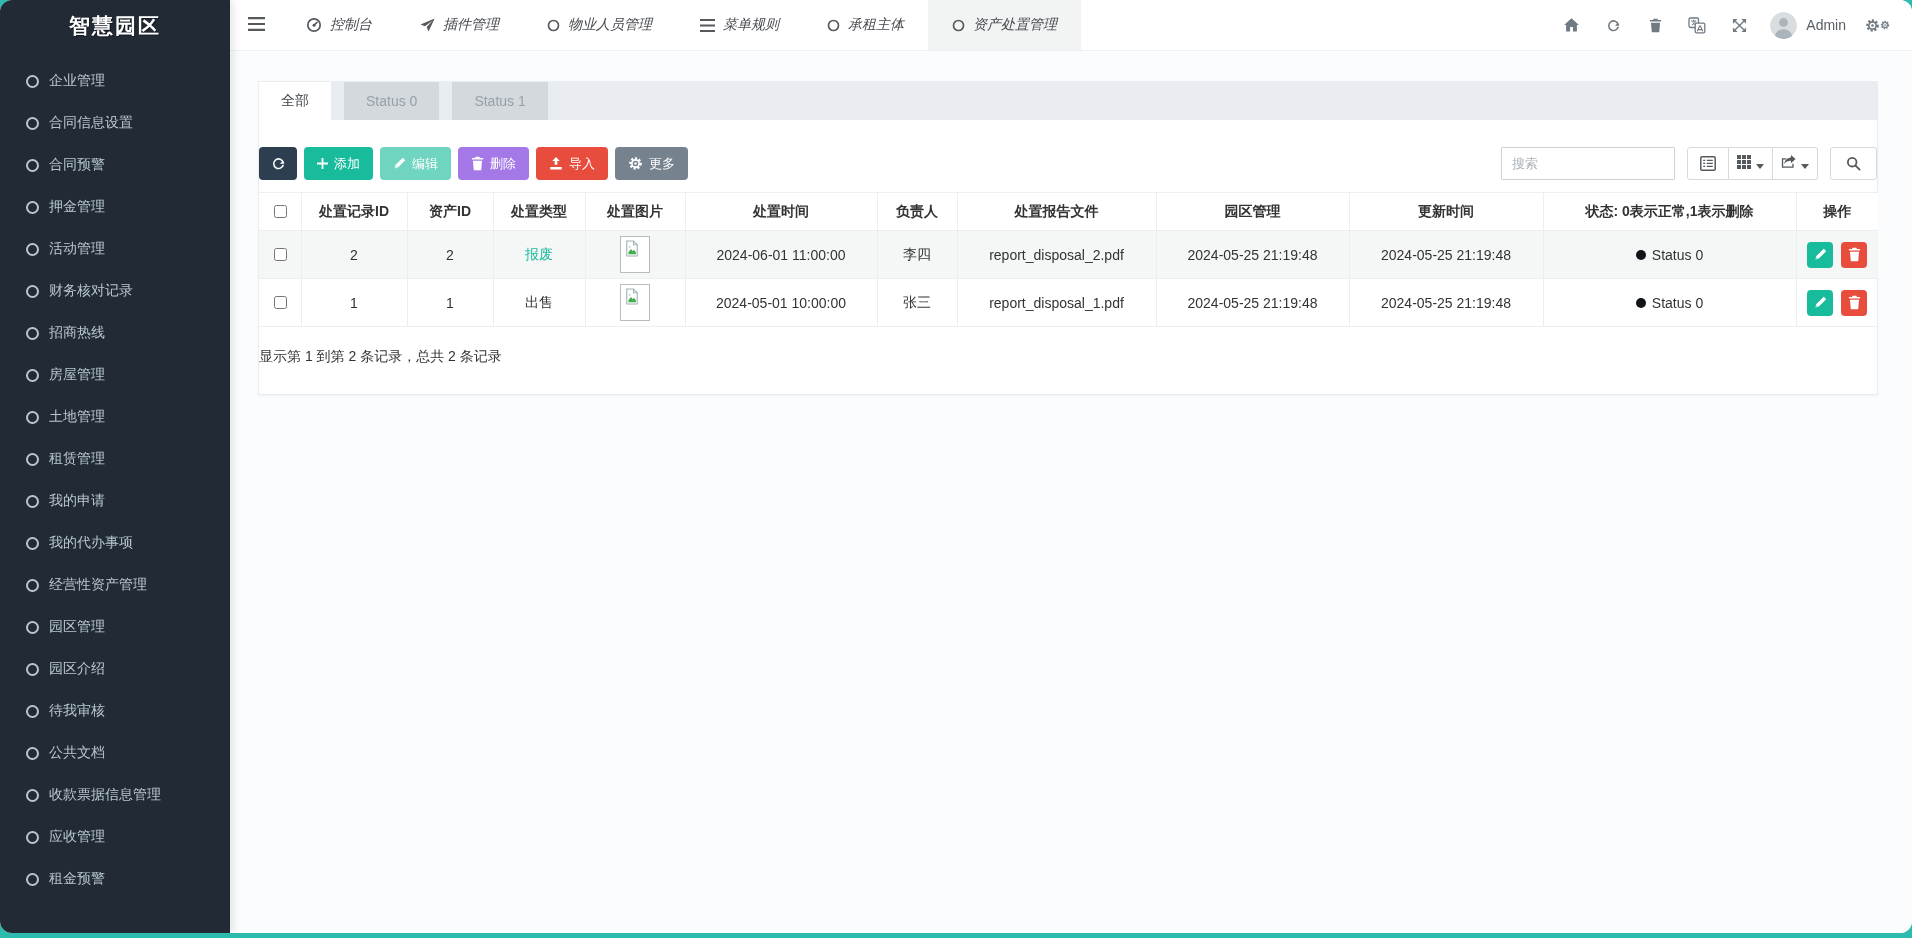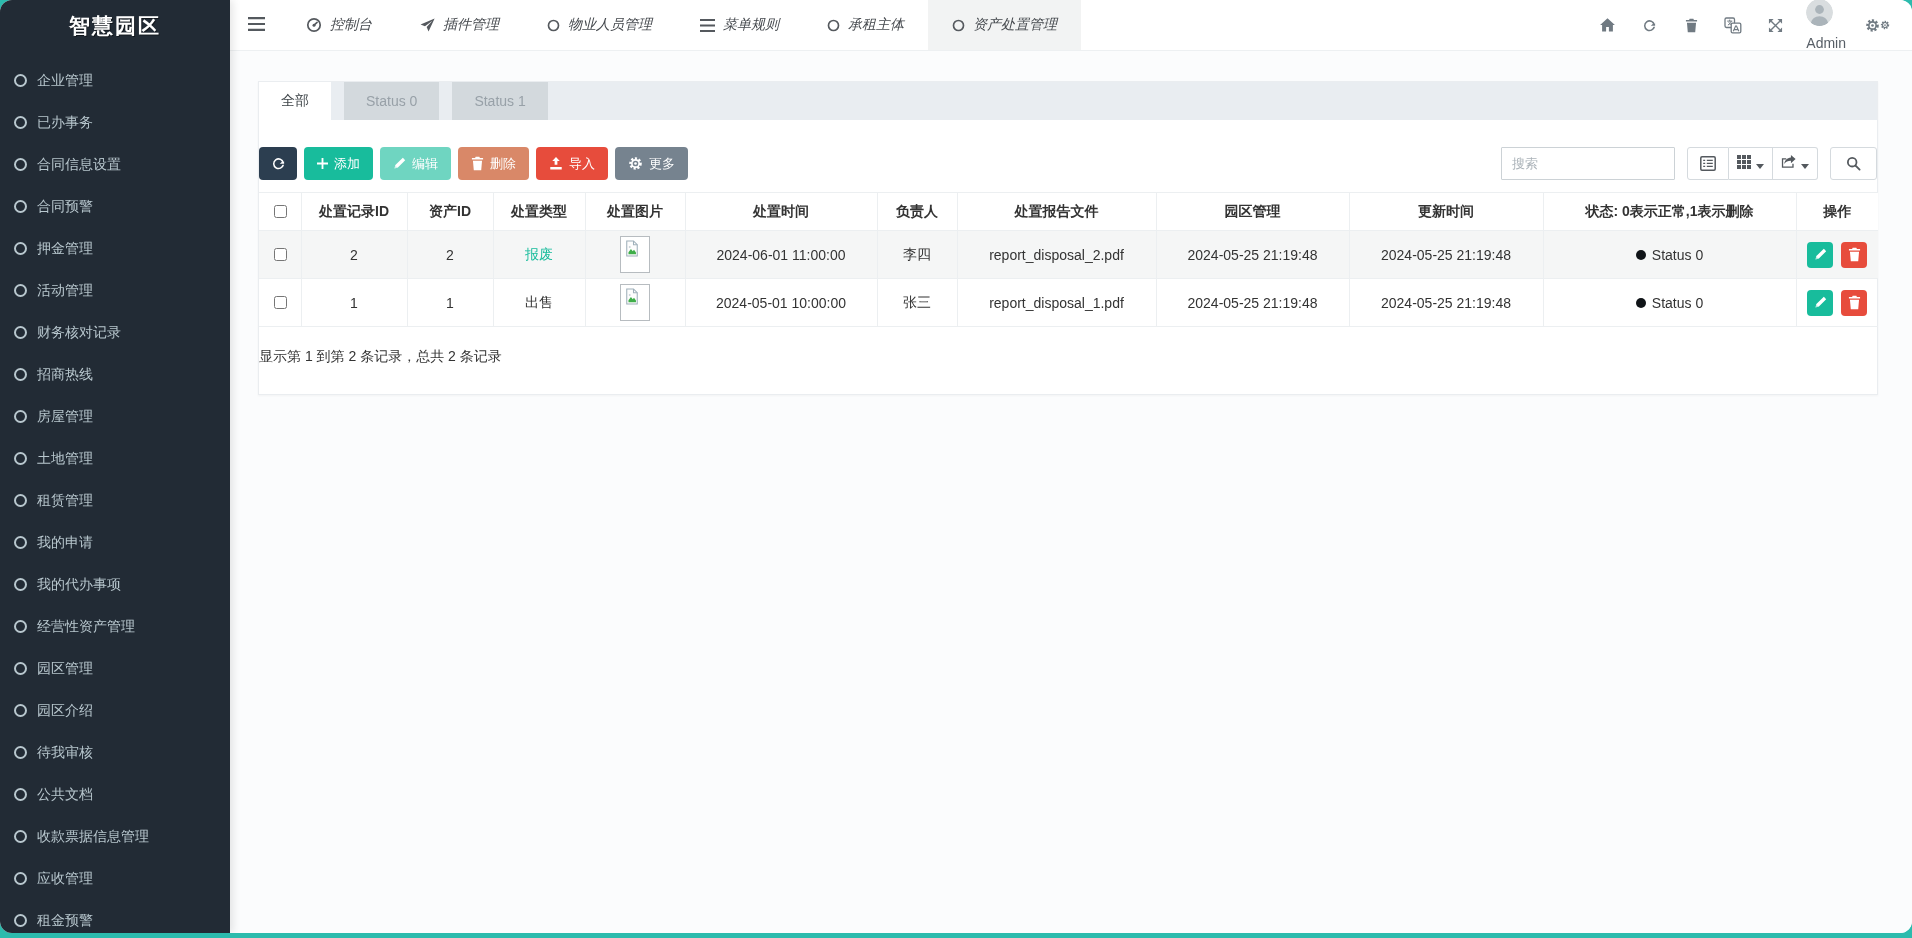--- a/index.html
+++ b/index.html
@@ -7,50 +7,50 @@
     width:1912px;height:938px;position:relative;overflow:hidden;
     background:#2cbbad;
     font-family:"Liberation Sans","DejaVu Sans",sans-serif;
     -webkit-font-smoothing:antialiased;
   }
   .app{position:absolute;left:0;top:0;right:0;bottom:5px;border-radius:12px;overflow:hidden;display:flex;background:#fbfcfd;}
   
   .sidebar{width:230px;flex:none;background:#222b35;display:flex;flex-direction:column;box-shadow:3px 0 8px rgba(0,0,0,.10);z-index:3;}
   .logo{height:52px;display:flex;align-items:center;justify-content:center;color:#fff;font-size:21px;font-weight:bold;letter-spacing:2px;text-shadow:1px 1px 0 rgba(0,0,0,.45);}
   .side-menu{padding-top:8px;overflow:hidden;}
-  .side-item{height:42px;display:flex;align-items:center;padding-left:14px;color:#b8c7ce;font-size:14px;cursor:pointer;text-decoration:none;}
+  .side-item{height:42px;display:flex;align-items:center;padding-left:26px;color:#b8c7ce;font-size:14px;cursor:pointer;text-decoration:none;}
   .circle-o{width:13px;height:13px;border:2px solid #b8c7ce;border-radius:50%;margin-right:10px;box-sizing:border-box;flex:none;}
   
   .main{flex:1;min-width:0;display:flex;flex-direction:column;}
   
   .topbar{height:50px;flex:none;background:#fff;border-bottom:1px solid #edf0f2;display:flex;align-items:stretch;}
   .hamburger{width:52px;display:flex;align-items:center;justify-content:center;color:#54595e;cursor:pointer;background:none;border:none;}
   .nav-item{display:flex;align-items:center;gap:8px;padding:0 24px;font-size:14px;color:#45494e;cursor:pointer;white-space:nowrap;}
   .nav-item .nicon{display:flex;align-items:center;color:#55595e;}
   .nav-item.active{background:#f2f3f3;}
   .top-actions{margin-left:auto;display:flex;align-items:center;gap:0;padding-right:14px;}
   .top-icon{width:42px;height:50px;display:flex;align-items:center;justify-content:center;color:#707a82;cursor:pointer;}
-  .user-chip{display:flex;align-items:flex-start;gap:9px;padding:0 10px;cursor:pointer;flex-direction:column;}
+  .user-chip{display:flex;align-items:center;gap:9px;padding:0 10px;cursor:pointer;}
   .avatar{width:27px;height:27px;border-radius:50%;overflow:hidden;flex:none;}
   .user-name{font-size:14px;color:#575e66;}
   
   .content{flex:1;padding:30px 34px 0 28px;background:#fbfcfd;}
   .panel{background:#fff;border:1px solid #eaedf0;box-shadow:0 1px 2px rgba(0,0,0,.04);min-height:312px;}
   .tabstrip{background:#e9edf1;height:38px;display:flex;align-items:stretch;}
   .tab{padding:0 22px;display:flex;align-items:center;font-size:14px;color:#98a1a8;background:#d3d9dd;margin-right:13px;cursor:pointer;}
   .tab.active{background:#fff;color:#3f4549;}
   .panel-body{padding:27px 0 24px 0;}
   
   .toolbar{display:flex;align-items:center;margin-bottom:12px;}
   .btn{height:33px;border:none;border-radius:4px;color:#fff;font-size:13px;display:inline-flex;align-items:center;gap:6px;padding:0 13px;margin-right:7px;cursor:pointer;font-family:inherit;}
   .btn svg{display:block;}
   .btn-refresh{background:#2c3e50;width:38px;padding:0;justify-content:center;}
   .btn-add{background:#18bc9c;}
   .btn-edit{background:#18bc9c;opacity:.62;}
-  .btn-del{background:#c2410c;opacity:.62;}
+  .btn-del{background:#6d28d9;opacity:.62;}
   .btn-import{background:#e74c3c;}
   .btn-more{background:#76838f;}
   .toolbar-right{margin-left:auto;display:flex;align-items:center;padding-left:8px;}
   .search-input{width:152px;height:31px;border:1px solid #ccd2d6;border-radius:1px;padding:0 10px;font-size:13px;color:#555;outline:none;font-family:inherit;}
   .search-input::placeholder{color:#aab2b8;}
   .tool-group{display:flex;margin-left:12px;}
   .tool-btn{min-width:42px;height:33px;background:#fff;border:1px solid #d5dade;display:inline-flex;align-items:center;justify-content:center;gap:5px;color:#54595e;cursor:pointer;padding:0 8px;box-sizing:border-box;}
   .tool-group .tool-btn + .tool-btn{border-left:none;}
   .tool-group .tool-btn:first-child{border-radius:3px 0 0 3px;}
   .tool-group .tool-btn:last-child{border-radius:0 3px 3px 0;}
@@ -76,24 +76,20 @@
 <body>
 
 <div class="app">
 
   <aside class="sidebar">
     <div class="logo">智慧园区</div>
     <nav class="side-menu" id="sideMenu">
         <a class="side-item">
      <span class="circle-o"></span>
      <span>企业管理</span>
-   </a>
-        <a class="side-item">
-     <span class="circle-o"></span>
-     <span>已办事务</span>
    </a>
         <a class="side-item">
      <span class="circle-o"></span>
      <span>合同信息设置</span>
    </a>
         <a class="side-item">
      <span class="circle-o"></span>
      <span>合同预警</span>
    </a>
         <a class="side-item">

